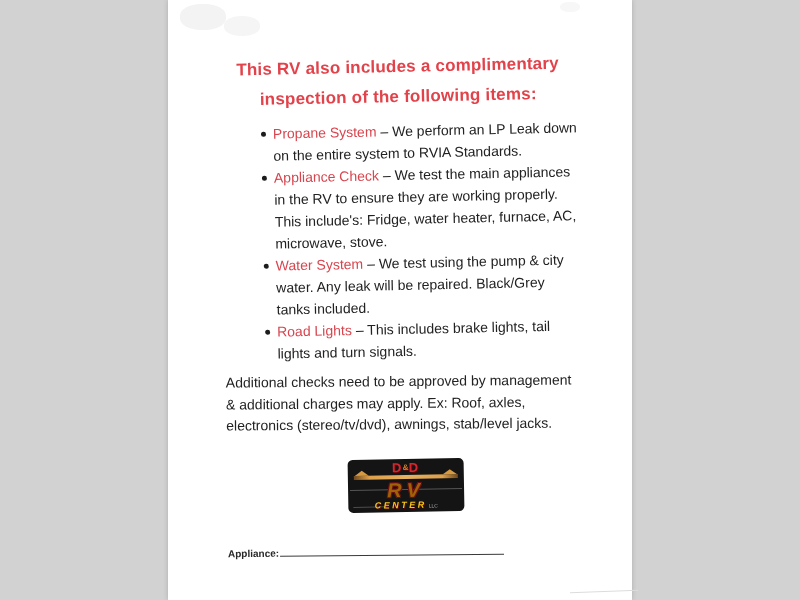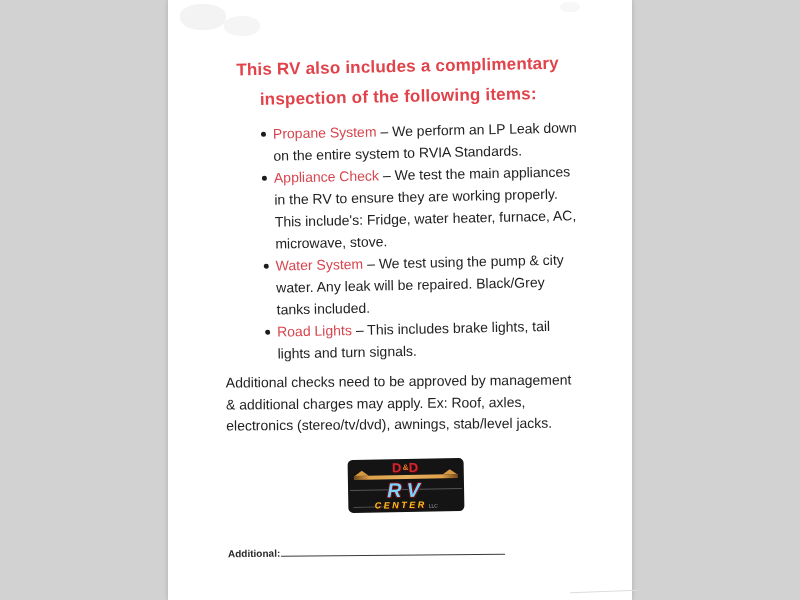--- a/index.html
+++ b/index.html
@@ -59,21 +59,21 @@
               text-shadow:1px 1px 0 #5a0608; }
   .logo-dnd .amp { font-size:8px; color:#e08428; vertical-align:2px; letter-spacing:0; }
   .logo-road { position:relative; width:104px; height:4px; margin:1px 0 2px;
                background:linear-gradient(90deg,#70491c,#dda04b 15%,#e6b05f 50%,#dda04b 85%,#70491c);
                z-index:2; }
   .logo-road::before, .logo-road::after { content:""; position:absolute; bottom:4px;
                width:0; height:0; border-left:7px solid transparent;
                border-right:7px solid transparent; border-bottom:5px solid #d59a42; }
   .logo-road::before { left:1px; }
   .logo-road::after  { right:1px; }
-  .logo-rv { color:#7dd3fc; font-weight:900; font-style:italic; font-size:20px;
+  .logo-rv { color:#a16207; font-weight:900; font-style:italic; font-size:20px;
              line-height:18px; letter-spacing:5px; z-index:2;
              text-shadow:-1px -1px 0 #6b0f12, 1px -1px 0 #6b0f12,
                          -1px 1px 0 #6b0f12, 1px 1px 0 #6b0f12; }
   .logo-center { z-index:2; display:flex; align-items:baseline; margin-top:1px; }
   .logo-center .ctr { color:#f5c21b; font-weight:900; font-style:italic;
              font-size:9px; letter-spacing:2.5px;
              text-shadow:1px 1px 0 #5a0608; }
   .logo-center .llc { color:#a9a9a9; font-size:5px; margin-left:2px; }
 
   .signature { position:absolute; left:60px; top:545px; transform:rotate(-0.5deg);
@@ -131,15 +131,15 @@
     <div class="logo-dnd"><span>D</span><span class="amp">&amp;</span><span>D</span></div>
     <div class="logo-road"></div>
     <div class="logo-rv">RV</div>
     <div class="logo-center">
         <span class="ctr">CENTER</span>
         <span class="llc">LLC</span>
       </div>
   </div>
 
   <div class="signature">
-    <span class="sig-label">Additional:</span><span class="sig-line"></span>
+    <span class="sig-label">Appliance:</span><span class="sig-line"></span>
   </div>
 </div>
 
 </body></html>

